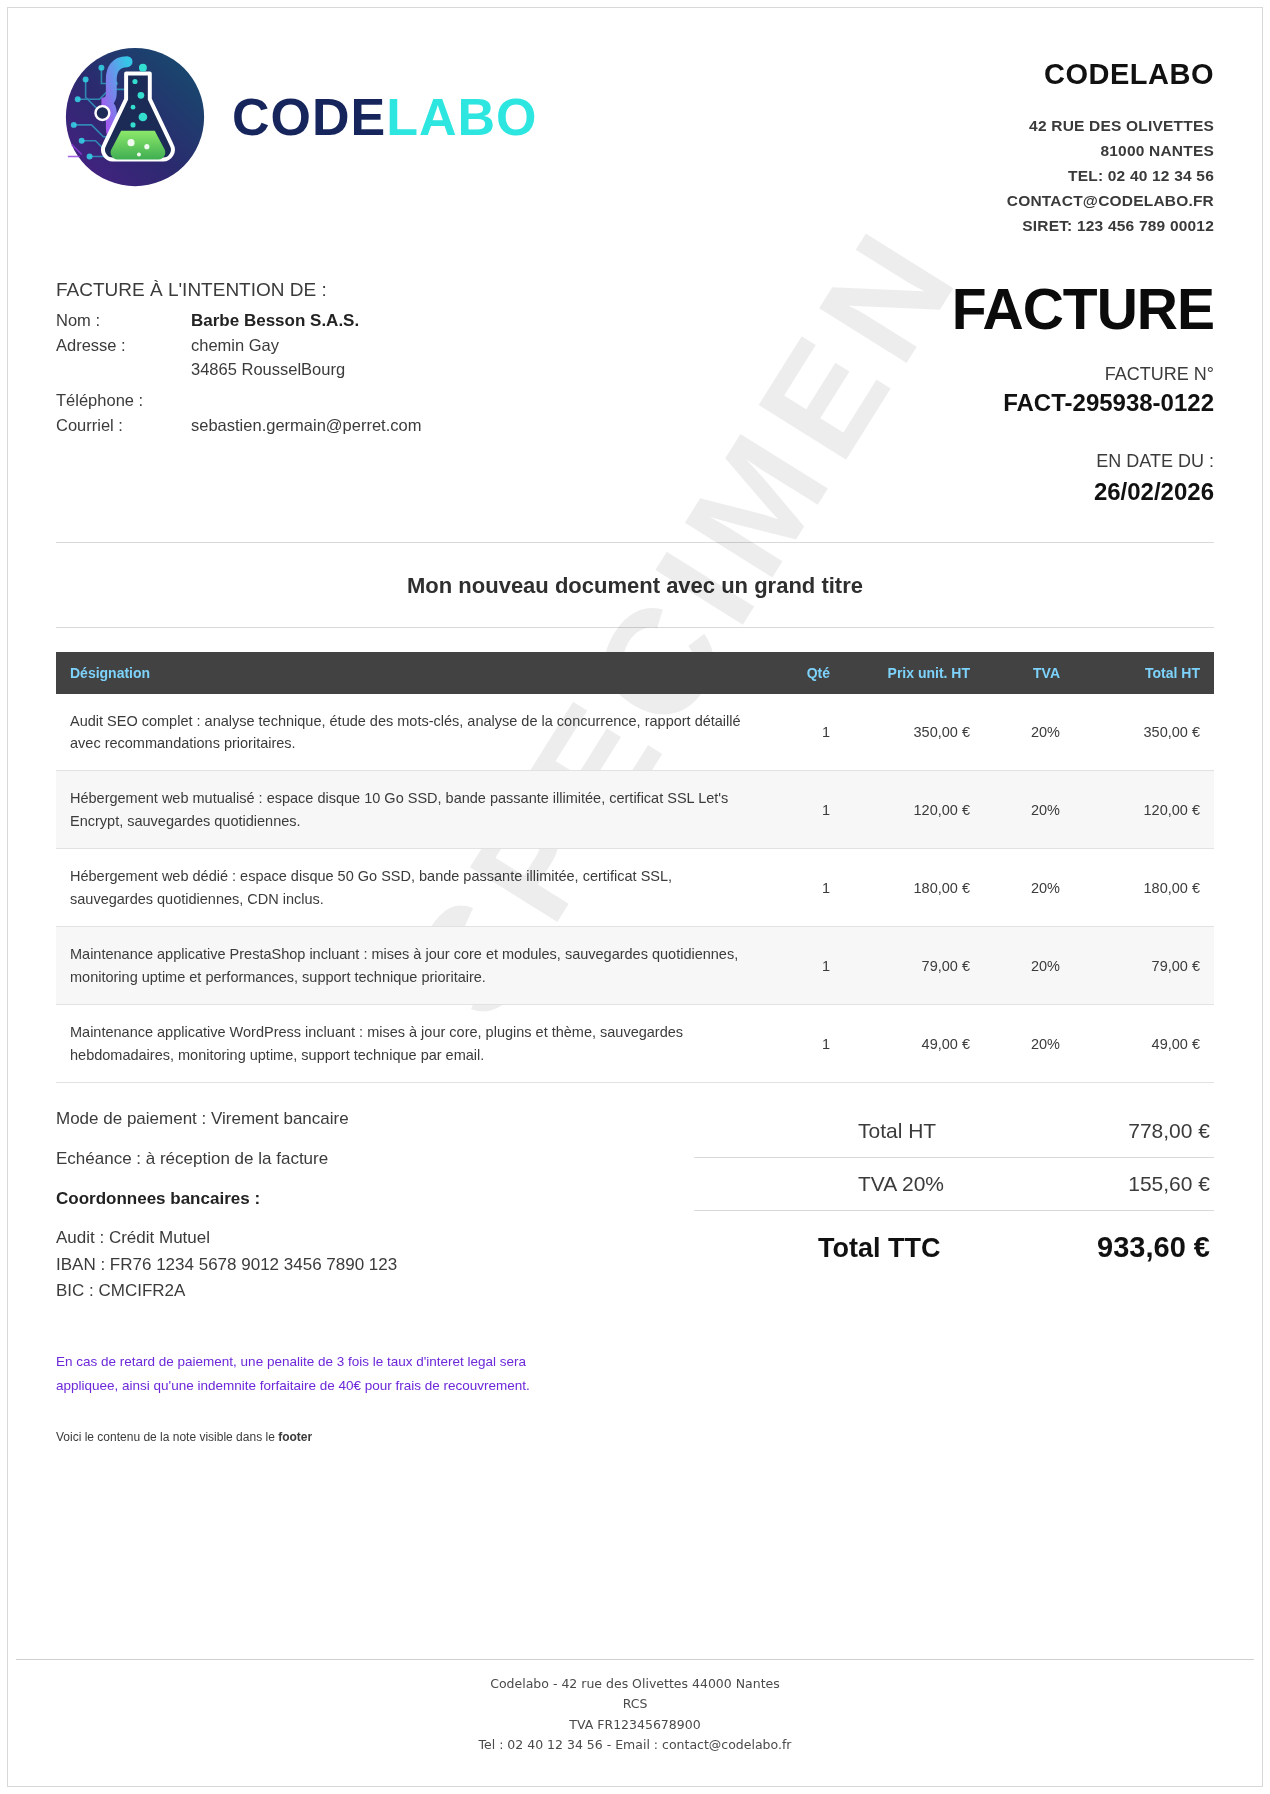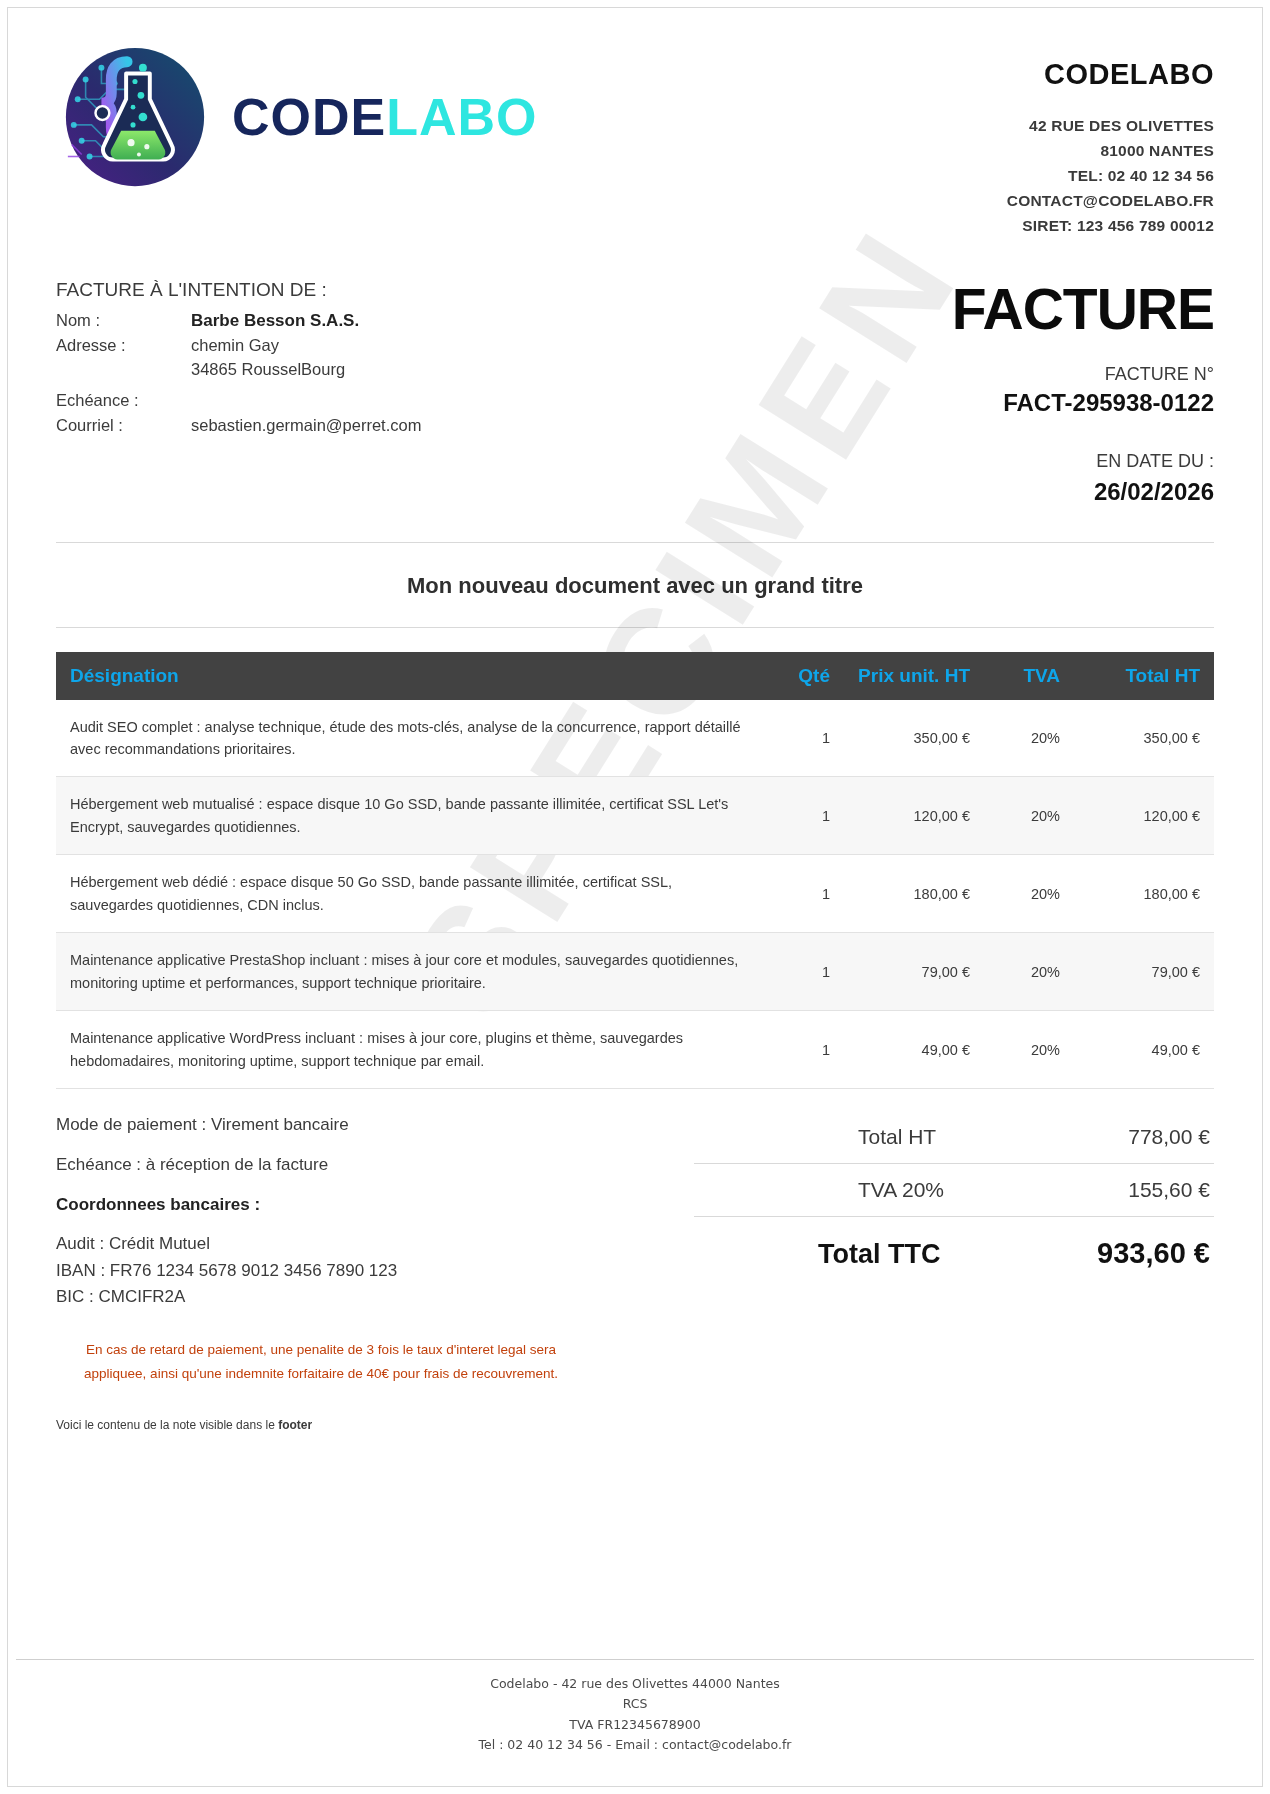--- a/index.html
+++ b/index.html
@@ -53,21 +53,21 @@
   .invmeta .date { font-size: 24px; font-weight: 700; color: #111; margin-top: 6px; }
 
   
   .rule { border-top: 1px solid #d9d9d9; margin-top: 36px; }
   .doctitle { text-align: center; font-size: 22px; font-weight: 700; color: #2f2f2f; padding: 30px 0 28px; }
   .rule2 { border-top: 1px solid #d9d9d9; }
 
   
   table.items { width: 100%; border-collapse: collapse; margin-top: 24px; position: relative; z-index: 2; }
   table.items thead th {
-    background: #424242; color: #0ea5e9; font-size: 19px; font-weight: 700;
+    background: #424242; color: #7dd3fc; font-size: 14px; font-weight: 700;
     padding: 13px 14px; text-align: right; white-space: nowrap;
   }
   table.items thead th.desig { text-align: left; }
   table.items tbody td {
     font-size: 14.5px; color: #3b3b3b; padding: 16px 14px;
     border-bottom: 1px solid #e2e2e2; text-align: right; vertical-align: middle;
   }
   table.items tbody td.desc { text-align: left; line-height: 1.55; }
   table.items tbody tr:nth-child(even) { background: #f7f7f7; }
   .col-qte { width: 72px; }
@@ -94,21 +94,21 @@
   .totals { width: 520px; }
   .trow { display: flex; justify-content: space-between; align-items: baseline; padding: 14px 4px; }
   .trow .tl { font-size: 21px; color: #3b3b3b; padding-left: 160px; }
   .trow .tv { font-size: 21px; color: #3b3b3b; }
   .tdiv { border-top: 1px solid #d9d9d9; }
   .trow.grand { padding: 20px 4px 10px; }
   .trow.grand .tl { font-size: 27px; font-weight: 700; color: #111; padding-left: 120px; }
   .trow.grand .tv { font-size: 29px; font-weight: 700; color: #111; }
 
   
-  .legal { font-size: 13.5px; color: #c2410c; line-height: 1.75; margin-top: 28px; max-width: 530px; text-align: center; }
+  .legal { font-size: 13.5px; color: #6d28d9; line-height: 1.75; margin-top: 46px; max-width: 530px; }
   .note { font-size: 12px; color: #3b3b3b; margin-top: 32px; }
   .note b { font-weight: 700; }
 
   
   .pagefoot {
     position: absolute; left: 8px; right: 8px; bottom: 30px;
     border-top: 1px solid #cfcfcf; padding-top: 14px; text-align: center;
   }
   .pagefoot div { font-family: "DejaVu Sans", sans-serif; font-size: 12.5px; color: #4a4a4a; line-height: 1.65; }
 </style>
@@ -204,21 +204,21 @@
           </div>
           <div class="billrow tight">
             <span class="k">Adresse :</span>
             <span class="v">chemin Gay</span>
           </div>
           <div class="billrow tight">
             <span class="k"></span>
             <span class="v">34865 RousselBourg</span>
           </div>
           <div class="billrow" style="margin-top:6px;">
-            <span class="k">Echéance :</span>
+            <span class="k">Téléphone :</span>
             <span class="v"></span>
           </div>
           <div class="billrow">
             <span class="k">Courriel :</span>
             <span class="v">sebastien.germain@perret.com</span>
           </div>
         </div>
 
         <div class="invmeta">
           <div class="facture">FACTURE</div>

